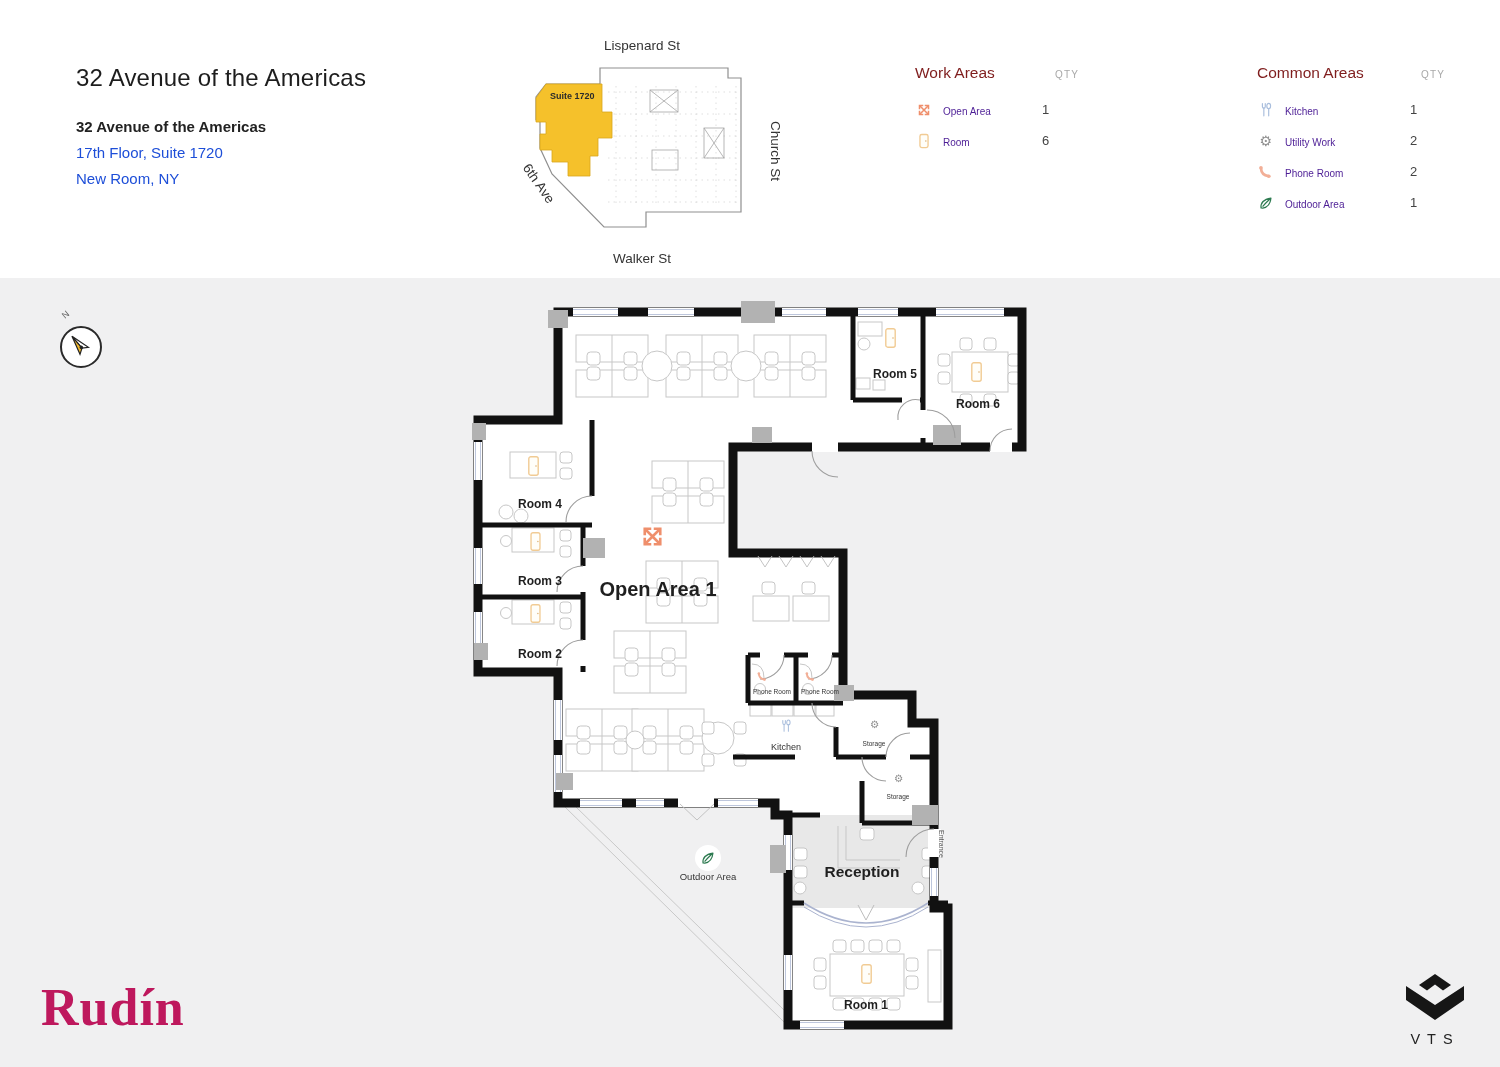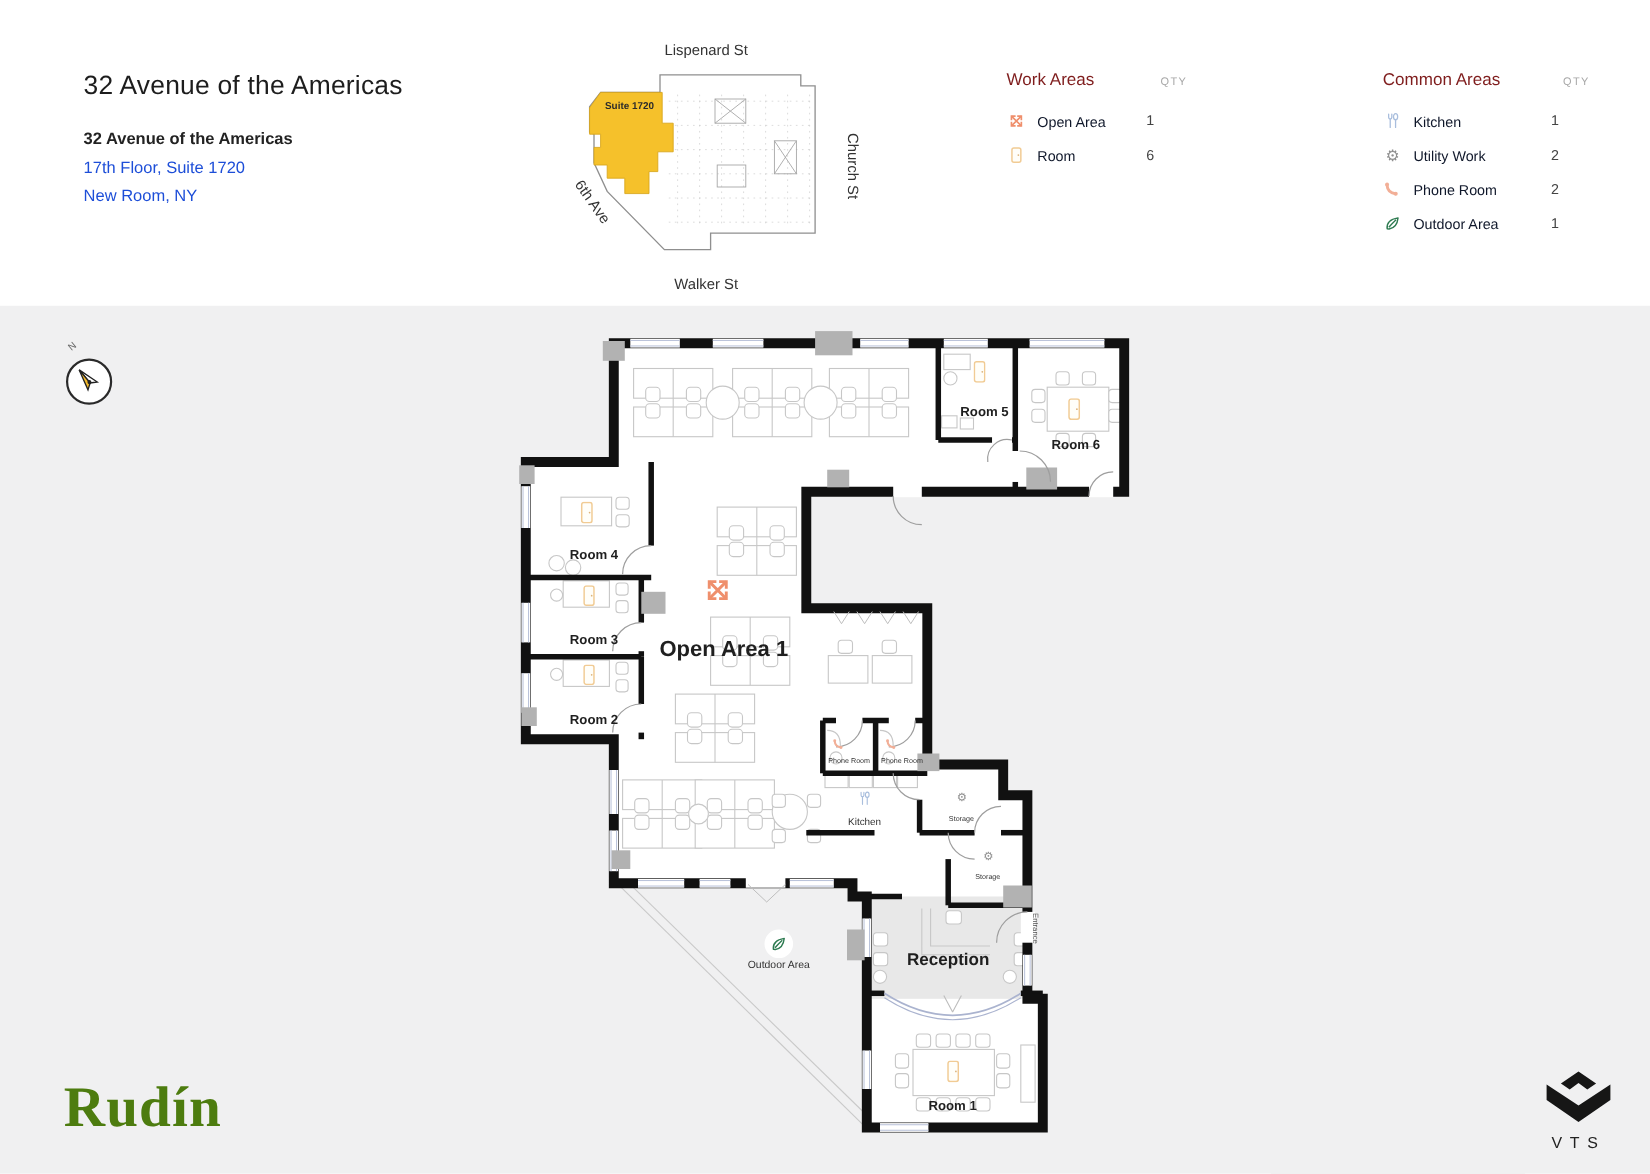--- a/index.html
+++ b/index.html
@@ -17,27 +17,27 @@
   .legend{position:absolute;top:64px;}
   .legend.work{left:915px;}
   .legend.common{left:1257px;}
   .legend-titlerow{margin-bottom:19px;white-space:nowrap;}
   .legend-title{font-size:15.5px;color:#7f1d1d;display:inline-block;}
   .legend.work .legend-title{width:106px;}
   .legend.common .legend-title{width:130px;}
   .legend-qtyhdr{font-size:10px;color:#a8a8a8;letter-spacing:1.2px;margin-left:34px;}
   .legend-row{position:relative;height:31px;white-space:nowrap;}
   .lic{width:18px;height:18px;vertical-align:-4px;margin-right:10px;}
-  .legend-label{font-size:13px;color:#0f172a;text-align:right;}
+  .legend-label{font-size:10px;color:#4c1d95;text-align:right;}
   .legend-qty{position:absolute;top:1px;font-size:13px;color:#444;}
   .legend.work .legend-qty{left:127px;}
   .legend.common .legend-qty{left:153px;}
   
-  .rudin{position:absolute;left:58px;top:978px;font-family:"Liberation Serif", serif;
-         font-weight:700;font-size:52px;color:#4d7c0f;letter-spacing:1px;}
+  .rudin{position:absolute;left:41px;top:978px;font-family:"Liberation Serif", serif;
+         font-weight:700;font-size:52px;color:#be185d;letter-spacing:1px;}
   .vts{position:absolute;left:1404px;top:972px;}
 </style>
 </head>
 <body>
 
 <svg width="0" height="0" style="position:absolute" aria-hidden="true">
   <defs>
     <symbol id="ic-open" viewBox="0 0 20 20">
       <g stroke="#EF8F6C" stroke-width="1.7" fill="none">
         <path d="M5,5 L15,15 M15,5 L5,15"></path>

